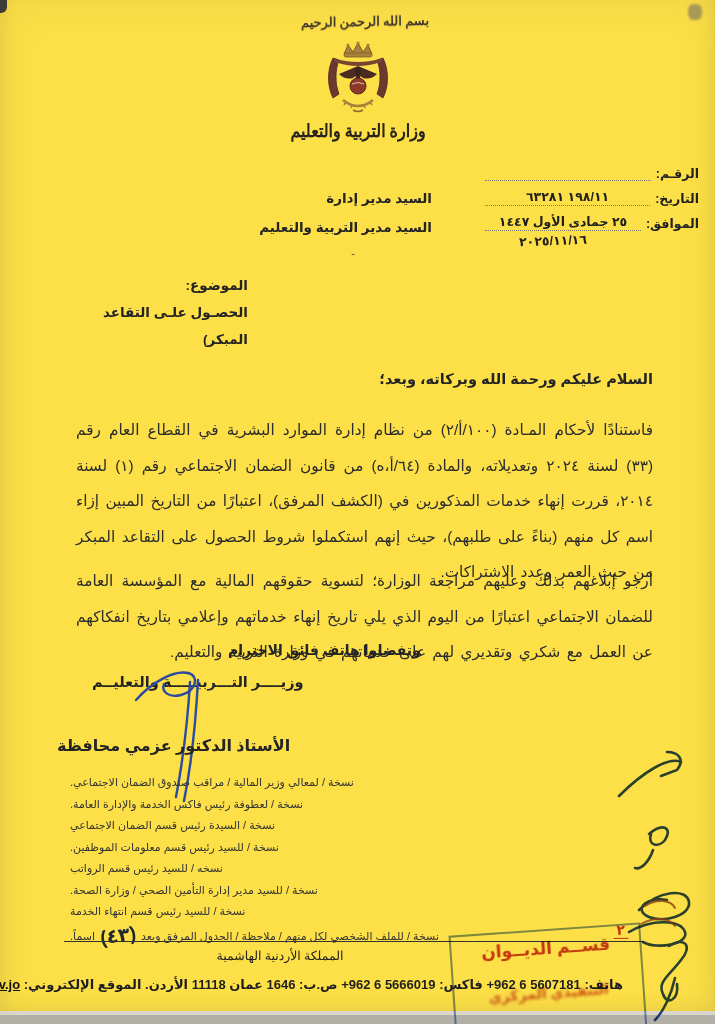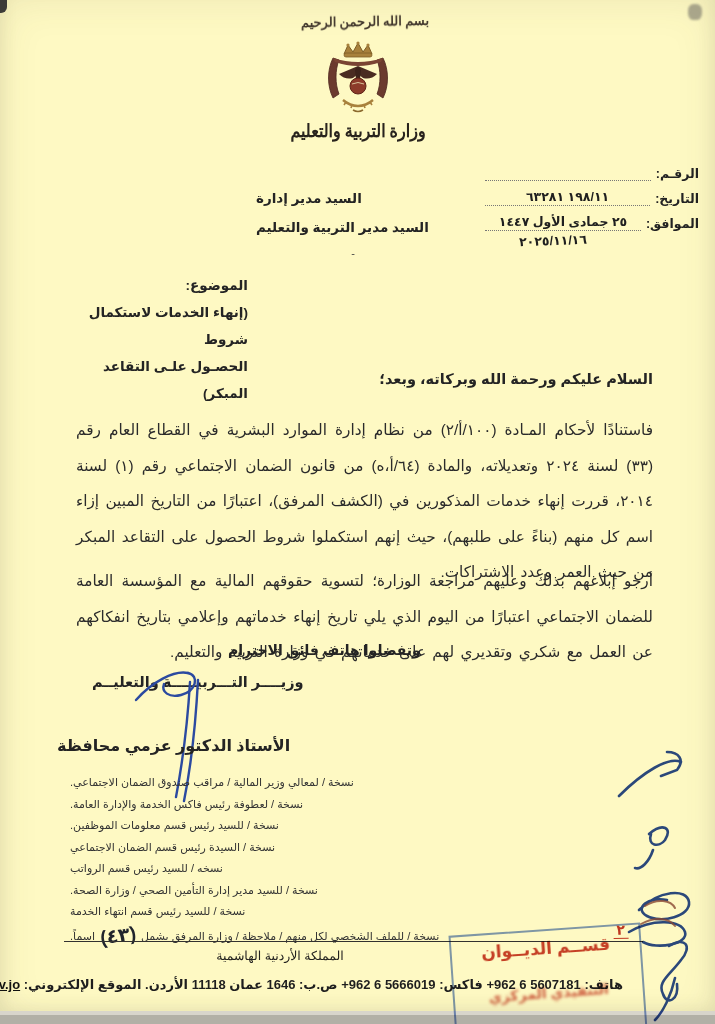--- a/index.html
+++ b/index.html
@@ -1,18 +1,18 @@
 <!DOCTYPE html>
 <html lang="ar" dir="rtl"><head>
 <meta charset="utf-8">
 <style>
   html,body{margin:0;padding:0;background:#8e8e88;}
   .page{
     position:relative;width:715px;height:1024px;margin:0 auto;
-    background:#fef9c3;
+    background:#fde047;
     box-shadow:inset 0 0 40px rgba(90,80,60,.10), inset 0 -14px 18px rgba(60,60,50,.10);
     font-family:"Liberation Sans","DejaVu Sans",sans-serif;
     color:#2d2d2d;direction:rtl;overflow:hidden;
   }
   .scan-bottom{position:absolute;left:0;right:0;bottom:0;height:9px;background:#b2b0a6;}
   .scan-bottom2{position:absolute;left:0;right:0;bottom:9px;height:4px;background:#d8d5cb;}
   .corner-speck{position:absolute;left:0;top:0;width:7px;height:13px;background:#3c3b38;border-bottom-right-radius:6px;}
   .tr-smudge{position:absolute;left:688px;top:4px;width:14px;height:16px;background:#6a6861;opacity:.55;filter:blur(1px);border-radius:40%;}
 
   
@@ -26,21 +26,21 @@
 
   
   .ref-block{position:absolute;right:16px;top:164px;width:214px;font-size:12.5px;}
   .ref-row{display:flex;align-items:flex-end;gap:5px;margin-bottom:8px;position:relative;}
   .ref-label{font-weight:bold;white-space:nowrap;color:#222;}
   .ref-line{flex:1;border-bottom:1.3px dotted #777;min-height:16px;text-align:center;font-weight:bold;color:#1f1f1f;}
   .ltr{direction:ltr;unicode-bidi:bidi-override;display:inline-block;}
   .greg-date{position:absolute;top:19px;left:34px;font-weight:bold;transform:rotate(-2deg);letter-spacing:1px;color:#1f1f1f;}
 
   
-  .recipient{position:absolute;right:283px;top:184px;width:176px;text-align:left;
+  .recipient{position:absolute;right:283px;top:184px;width:176px;text-align:right;
     font-weight:bold;font-size:13.5px;line-height:29px;color:#242424;}
   .recipient-dash{position:absolute;right:360px;top:247px;font-size:11px;color:#444;}
 
   
   .subject{position:absolute;left:60px;top:272px;width:188px;font-weight:bold;font-size:13.5px;
     line-height:27px;color:#242424;text-align:right;}
   .subject .s-label{margin-left:26px;display:inline-block;}
 
   
   .greeting{position:absolute;right:62px;top:371px;font-weight:bold;font-size:14.5px;color:#242424;}
@@ -57,21 +57,21 @@
 
   
   .cc{position:absolute;right:70px;top:772px;width:575px;text-align:left;font-size:11px;
     line-height:21.5px;color:#333;}
   .hand-num{display:inline-block;font-weight:bold;font-size:19px;color:#20242c;
     transform:rotate(-8deg) translateY(2px);margin:0 2px;letter-spacing:-1px;}
 
   
   .footer-rule{position:absolute;left:64px;right:72px;top:941px;border-top:1.6px solid #33322f;}
   .kingdom{position:absolute;left:210px;top:948px;width:140px;text-align:center;
-    font-family:Liberation Sans, sans-serif;font-size:12.5px;color:#23221f;}
+    font-family:Liberation Serif, serif;font-size:12.5px;color:#23221f;}
   .contact{position:absolute;left:58px;right:92px;top:977px;text-align:right;font-size:13px;
     font-weight:bold;color:#1e1e1e;white-space:nowrap;}
   .contact .num{direction:ltr;unicode-bidi:embed;display:inline-block;}
   .site-link{color:#111;text-decoration:underline;font-weight:bold;}
 
   
   .stamp{position:absolute;left:452px;top:929px;width:188px;height:104px;border:2.4px solid #7f9ad6;
     transform:rotate(-4deg);mix-blend-mode:multiply;text-align:center;color:#c23b2e;}
   .stamp-l1{margin-top:7px;font-weight:bold;font-size:17px;letter-spacing:3px;color:#c6402f;filter:blur(.4px);}
   .stamp-l2{margin-top:26px;font-weight:bold;font-size:14px;letter-spacing:2px;color:#c6402f;
@@ -135,21 +135,20 @@
   </div>
 
   <div class="recipient">
     <div>السيد مدير إدارة</div>
     <div>السيد مدير التربية والتعليم</div>
   </div>
   <div class="recipient-dash">-</div>
 
   <div class="subject">
     <div><span class="s-label">الموضوع:</span></div>
-    <div>(إنهاء الخدمات لاستكمال شروط</div>
     <div>الحصـول علـى التقاعد المبكر)</div>
   </div>
 
   <div class="greeting">السلام عليكم ورحمة الله وبركاته، وبعد؛</div>
   <p class="para para1">فاستنادًا لأحكام المـادة (١٠٠/أ/٢) من نظام إدارة الموارد البشرية في القطاع العام رقم (٣٣) لسنة ٢٠٢٤ وتعديلاته، والمادة (٦٤/أ،ه) من قانون الضمان الاجتماعي رقم (١) لسنة ٢٠١٤، قررت إنهاء خدمات المذكورين في (الكشف المرفق)، اعتبارًا من التاريخ المبين إزاء اسم كل منهم (بناءً على طلبهم)، حيث إنهم استكملوا شروط الحصول على التقاعد المبكر من حيث العمر وعدد الاشتراكات.</p>
   <p class="para para2">أرجو إبلاغهم بذلك وعليهم مراجعة الوزارة؛ لتسوية حقوقهم المالية مع المؤسسة العامة للضمان الاجتماعي اعتبارًا من اليوم الذي يلي تاريخ إنهاء خدماتهم وإعلامي بتاريخ انفكاكهم عن العمل مع شكري وتقديري لهم على خدماتهم في وزارة التربية والتعليم.</p>
 
   <div class="salutation">وتفضلوا هاتف فائق الاحترام</div>
   <div class="signer-title">وزيــــر التـــربيـــــة والتعليــم</div>
   <svg class="signature-svg" viewBox="0 0 120 140">
@@ -158,27 +157,27 @@
       <path d="M60 9 C72 12 68 27 53 31 C41 34 33 28 36 20"></path>
       <path d="M62 18 C60 52 55 96 48 133"></path>
       <path d="M70 16 C68 54 63 102 56 137"></path>
     </g>
   </svg>
   <div class="signer-name">الأستاذ الدكتور عزمي محافظة</div>
 
   <div class="cc">
     <div>نسخة / لمعالي وزير المالية / مراقب صندوق الضمان الاجتماعي.</div>
     <div>نسخة / لعطوفة رئيس فاكس الخدمة والإدارة العامة.</div>
+    <div>نسخة / السيدة رئيس قسم الضمان الاجتماعي</div>
     <div>نسخة / للسيد رئيس قسم معلومات الموظفين.</div>
-    <div>نسخة / السيدة رئيس قسم الضمان الاجتماعي</div>
     <div>نسخه / للسيد رئيس قسم الرواتب</div>
     <div>نسخة / للسيد مدير إدارة التأمين الصحي / وزارة الصحة.</div>
     <div>نسخة / للسيد رئيس قسم انتهاء الخدمة</div>
     <div>
-      <span>نسخة / للملف الشخصي لكل منهم / ملاحظة / وزارة المرفق يشمل</span>
+      <span>نسخة / للملف الشخصي لكل منهم / ملاحظة / الجدول المرفق وبعد</span>
       <span class="hand-num">(٤٣)</span>
       <span>اسماً.</span>
     </div>
   </div>
 
   <div class="footer-rule"></div>
   <div class="kingdom">المملكة الأردنية الهاشمية</div>
   <div class="contact">
     <span>هاتف:</span>
     <span class="num">+962 6 5607181</span>

